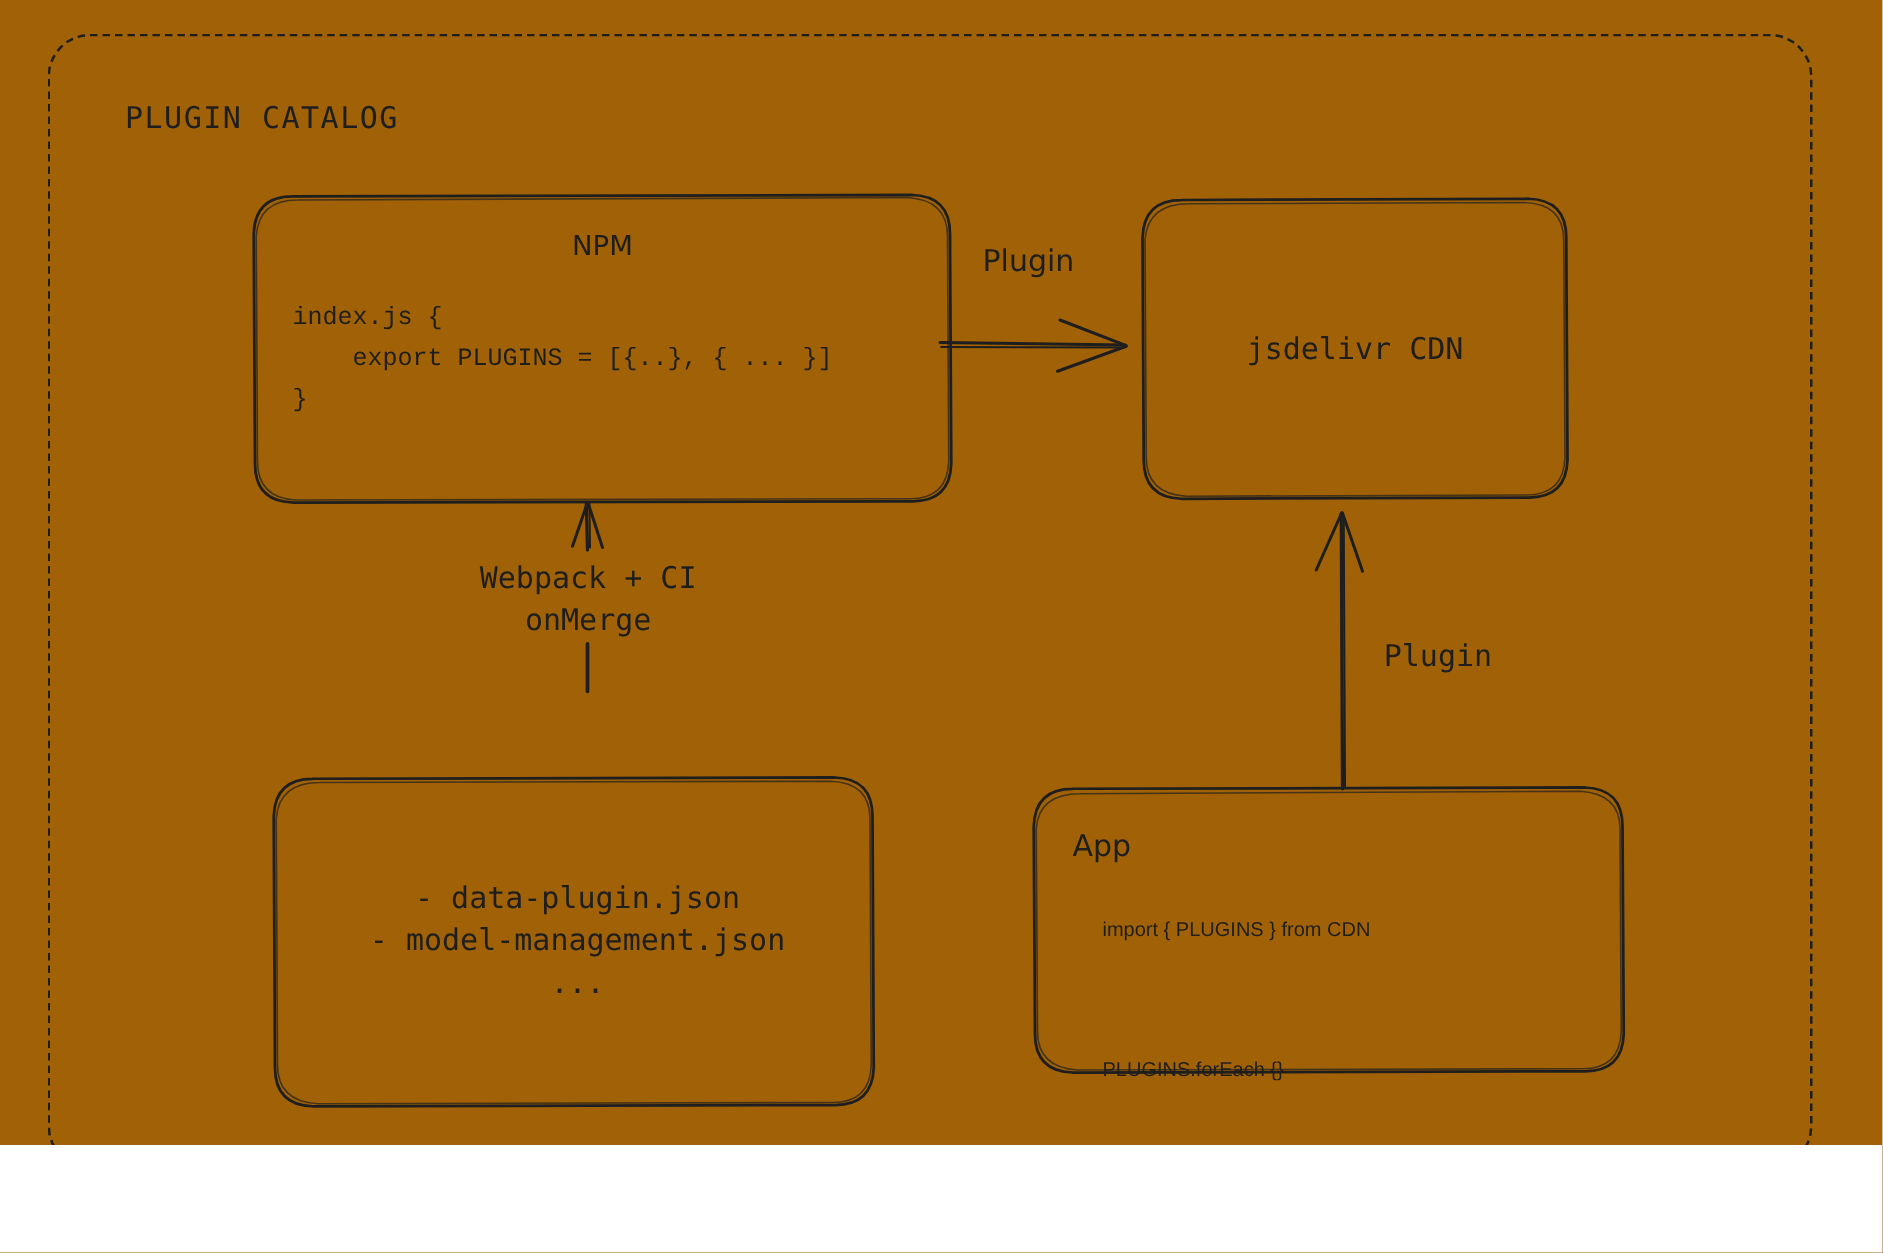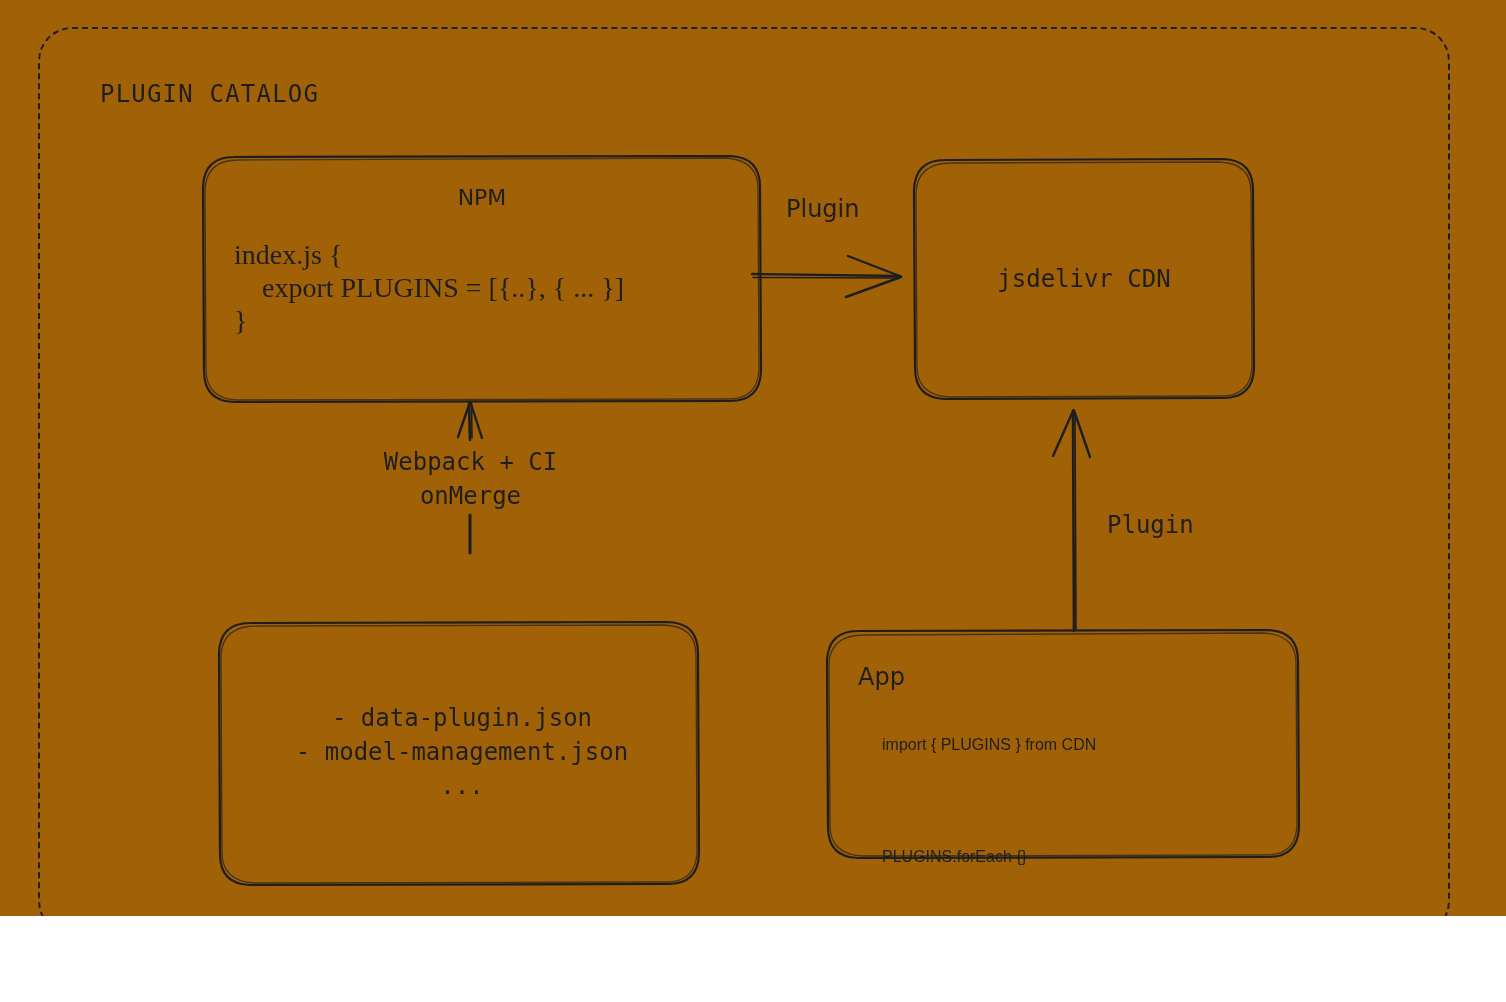--- a/index.html
+++ b/index.html
@@ -70,22 +70,22 @@
   #node-npm { left: 192px; top: 157px; width: 556px; height: 244px; margin-left: 12px; }
   #node-npm .node-body { align-items: stretch; padding: 28px 30px 0 30px; }
   .npm-title {
     text-align: center;
     font-family: "DejaVu Sans", sans-serif;
     font-size: 22px;
     color: #1e1e1e;
     margin-bottom: 28px;
   }
   .npm-code {
-    font-family: Liberation Serif, serif;
-    font-size: 28px;
+    font-family: Liberation Mono, monospace;
+    font-size: 20px;
     line-height: 33px;
     color: #1e1e1e;
     white-space: pre;
   }
 
   
   #node-cdn { left: 915px; top: 160px; width: 338px; height: 238px; }
   #node-cdn .node-body { align-items: center; justify-content: center; }
   .cdn-label {
     font-family: "DejaVu Sans Mono", monospace;

